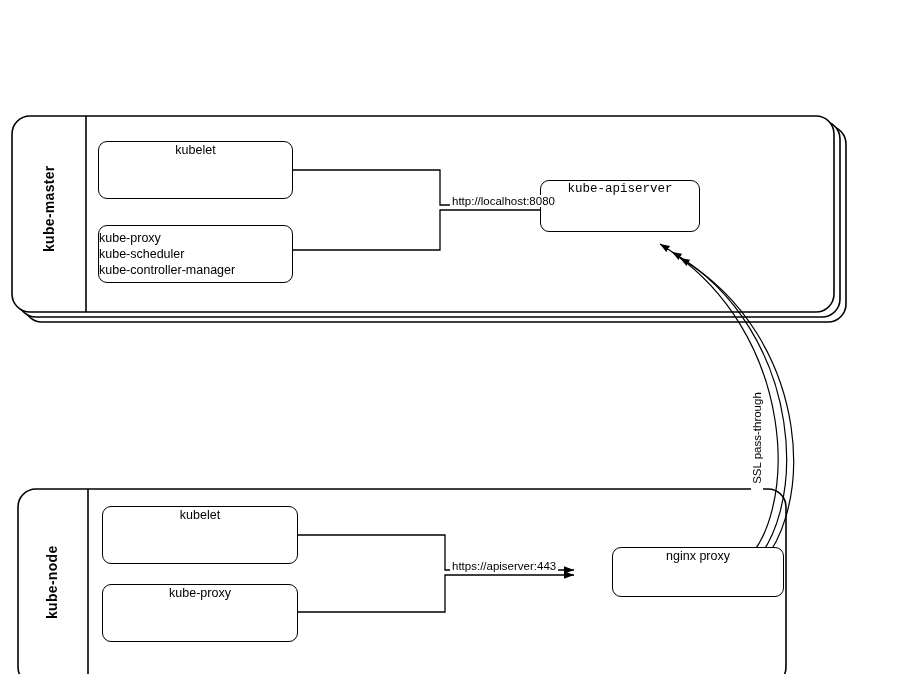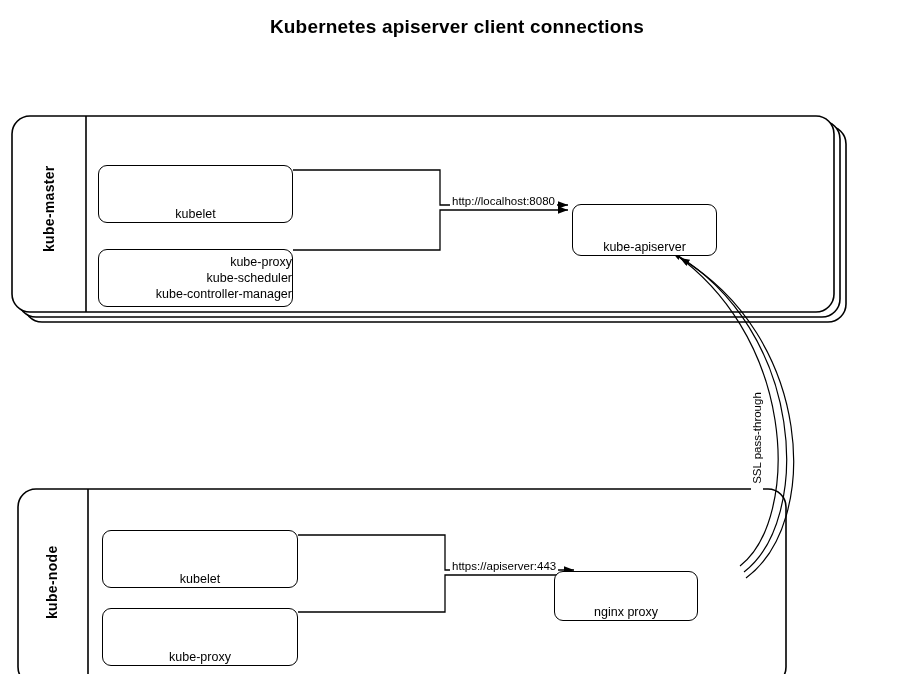--- a/index.html
+++ b/index.html
@@ -35,27 +35,26 @@
     width: 914px;
     height: 674px;
     pointer-events: none;
   }
   .node-box {
     position: absolute;
     box-sizing: border-box;
     border: 1.6px solid #000000;
     background: #ffffff;
     display: flex;
-    align-items: flex-end;
+    align-items: flex-start;
     justify-content: center;
     text-align: center;
     font-size: 12.5px;
     line-height: 16px;
     border-radius: 9px;
-    margin-top: 24px;
   }
   .group-label {
     position: absolute;
     font-size: 14px;
     font-weight: bold;
     letter-spacing: 0.3px;
     transform-origin: center center;
     white-space: nowrap;
   }
   .edge-label {
@@ -67,21 +66,20 @@
   }
   .edge-label.vertical {
     transform-origin: center center;
   }
 </style>
 </head>
 <body>
 
 <div id="canvas">
 
-  <div class="title">Kubernetes apiserver client connections</div>
 
   <svg class="layer" viewBox="0 0 914 674">
     <defs>
       <marker id="arrow" markerWidth="9" markerHeight="9" refX="8" refY="3" orient="auto" markerUnits="strokeWidth">
         <path d="M0,0 L8,3 L0,6 z" fill="#000000"></path>
       </marker>
     </defs>
 
     <g>
       <rect x="24" y="126" width="822" height="196" rx="18" ry="18" fill="#ffffff" stroke="#000000" stroke-width="1.6"></rect>
@@ -124,33 +122,33 @@
   <div class="node-box" style="left:98px; top:141px; width:195px; height:58px;">
     <span>kubelet</span>
   </div>
 
   <div class="node-box" style="left:98px; top:225px; width:195px; height:58px; flex-direction:column;">
     <span>kube-proxy</span>
     <span>kube-scheduler</span>
     <span>kube-controller-manager</span>
   </div>
 
-  <div class="node-box" style="left:572px; top:180px; width:145px; height:52px;">
+  <div class="node-box" style="left:540px; top:180px; width:160px; height:52px;font-family:Liberation Mono, monospace;">
     <span>kube-apiserver</span>
   </div>
 
   <div class="node-box" style="left:102px; top:506px; width:196px; height:58px;">
     <span>kubelet</span>
   </div>
 
   <div class="node-box" style="left:102px; top:584px; width:196px; height:58px;">
     <span>kube-proxy</span>
   </div>
 
-  <div class="node-box" style="left:554px; top:547px; width:144px; height:50px;">
+  <div class="node-box" style="left:612px; top:547px; width:172px; height:50px;">
     <span>nginx proxy</span>
   </div>
 
   <div class="edge-label" style="left:442px; top:195px;margin-left:8px;">http://localhost:8080</div>
 
   <div class="edge-label" style="left:450px; top:560px;">https://apiserver:443</div>
 
   <div class="edge-label vertical" style="left:700px; top:432px; width:110px; text-align:center; transform: rotate(-90deg);">SSL pass-through</div>
 
 </div>

